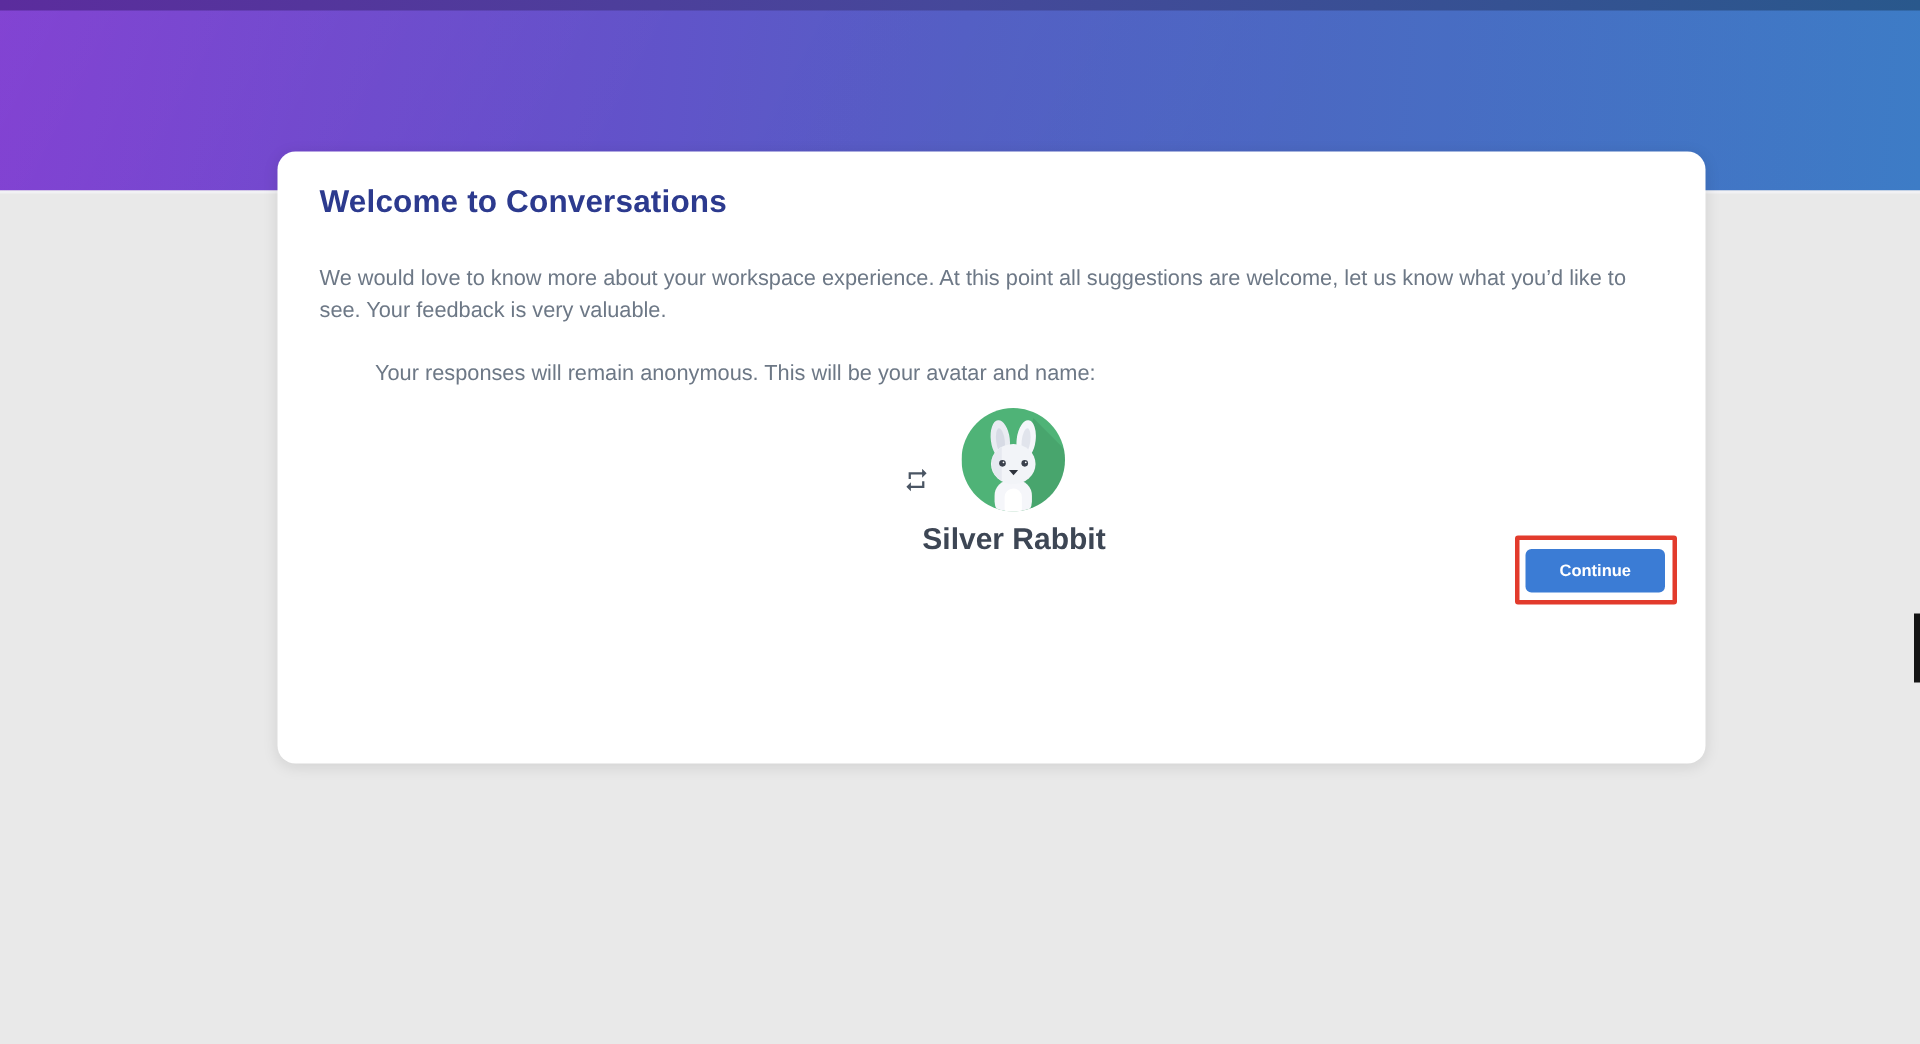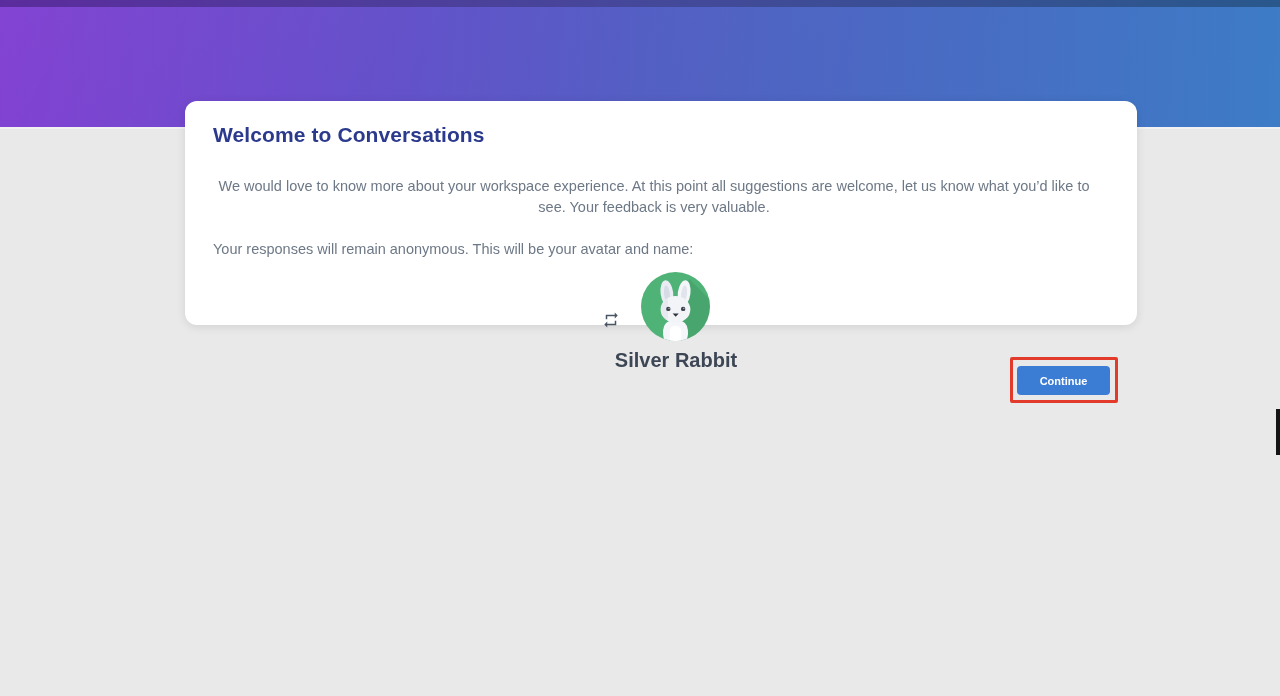--- a/index.html
+++ b/index.html
@@ -28,43 +28,43 @@
   .banner-top-strip {
     position: absolute;
     left: 0; top: 0;
     width: 100%; height: 7px;
     background: linear-gradient(90deg, var(--banner-top-left, #5b2c9d) 0%, #45489a 50%, var(--banner-top-right, #29588c) 100%);
   }
   
   .modal {
     position: absolute;
     left: 185px; top: 101px;
-    width: 952px; height: 224px;
+    width: 952px; height: 408px;
     background: #ffffff;
     border-radius: 12px;
     box-shadow: 0 2px 10px rgba(0,0,0,0.10);
   }
   .modal-title {
     position: absolute;
     left: 28px; top: 22px;
     font-size: 21px;
     font-weight: 700;
     color: var(--title, #2c3a8e);
     letter-spacing: 0.1px;
   }
   .modal-p {
     position: absolute;
     left: 28px;
     width: 882px;
     font-size: 14.5px;
     line-height: 21px;
     color: var(--body-text, #6d7886);
   }
-  .p1 { top: 75px; text-align: center; }
-  .p2 { top: 138px; }
+  .p1 { top: 75px; }
+  .p2 { top: 138px; margin-left: 37px; }
   
   .refresh-btn {
     position: absolute;
     left: 417px; top: 208px;
     width: 21px; height: 21px;
     border: none;
     background: transparent;
     cursor: pointer;
     padding: 0;
   }

